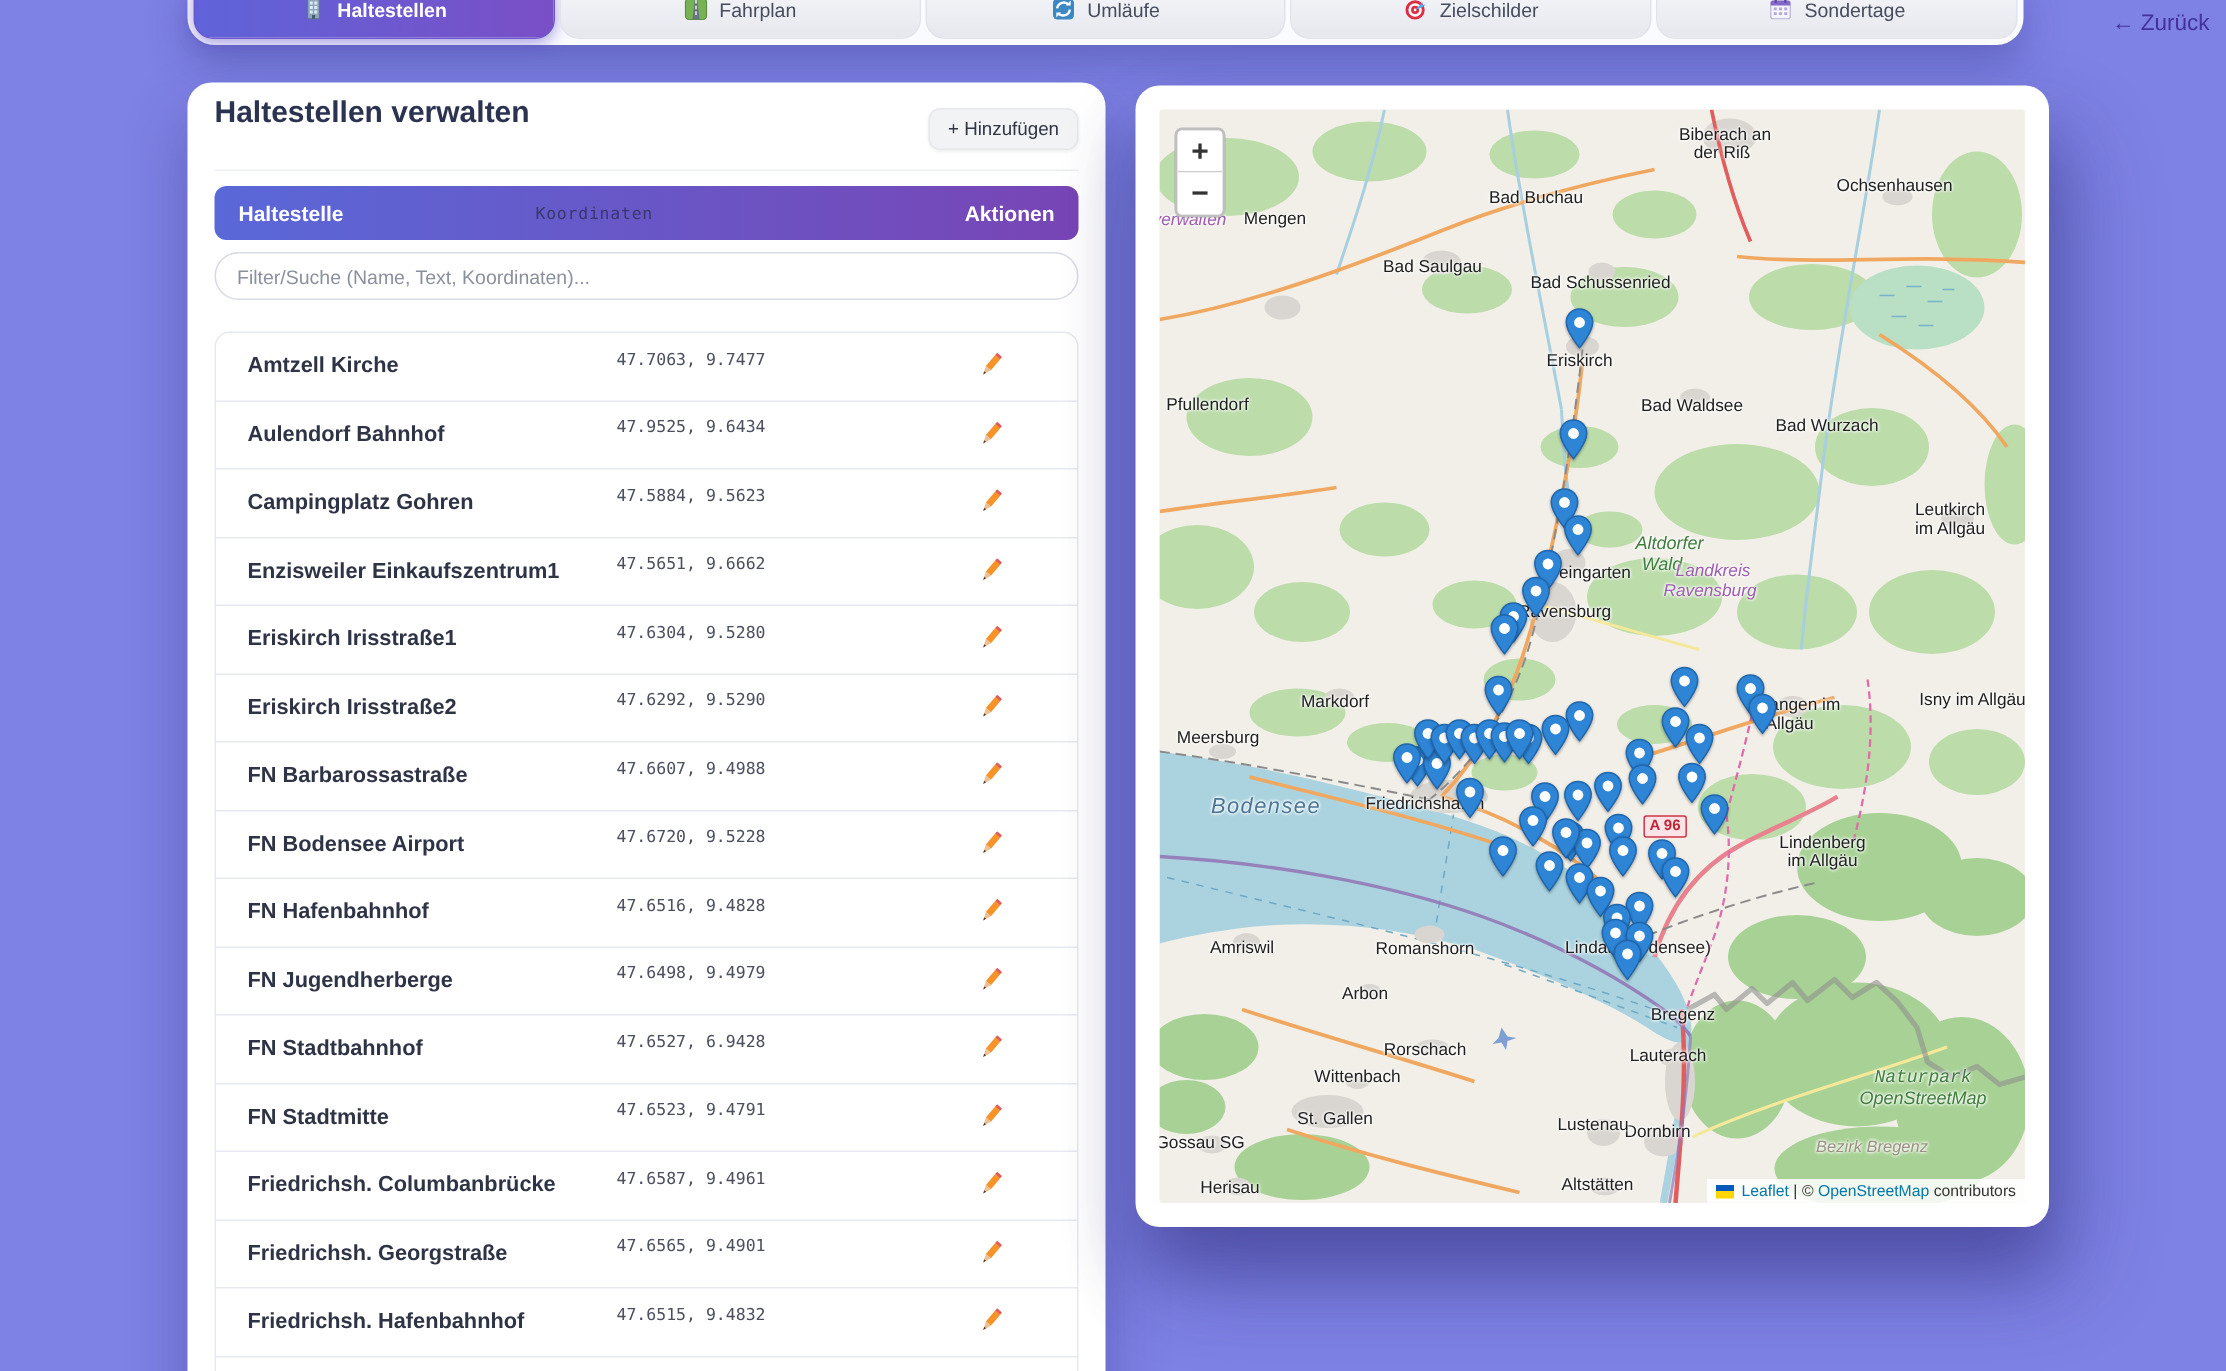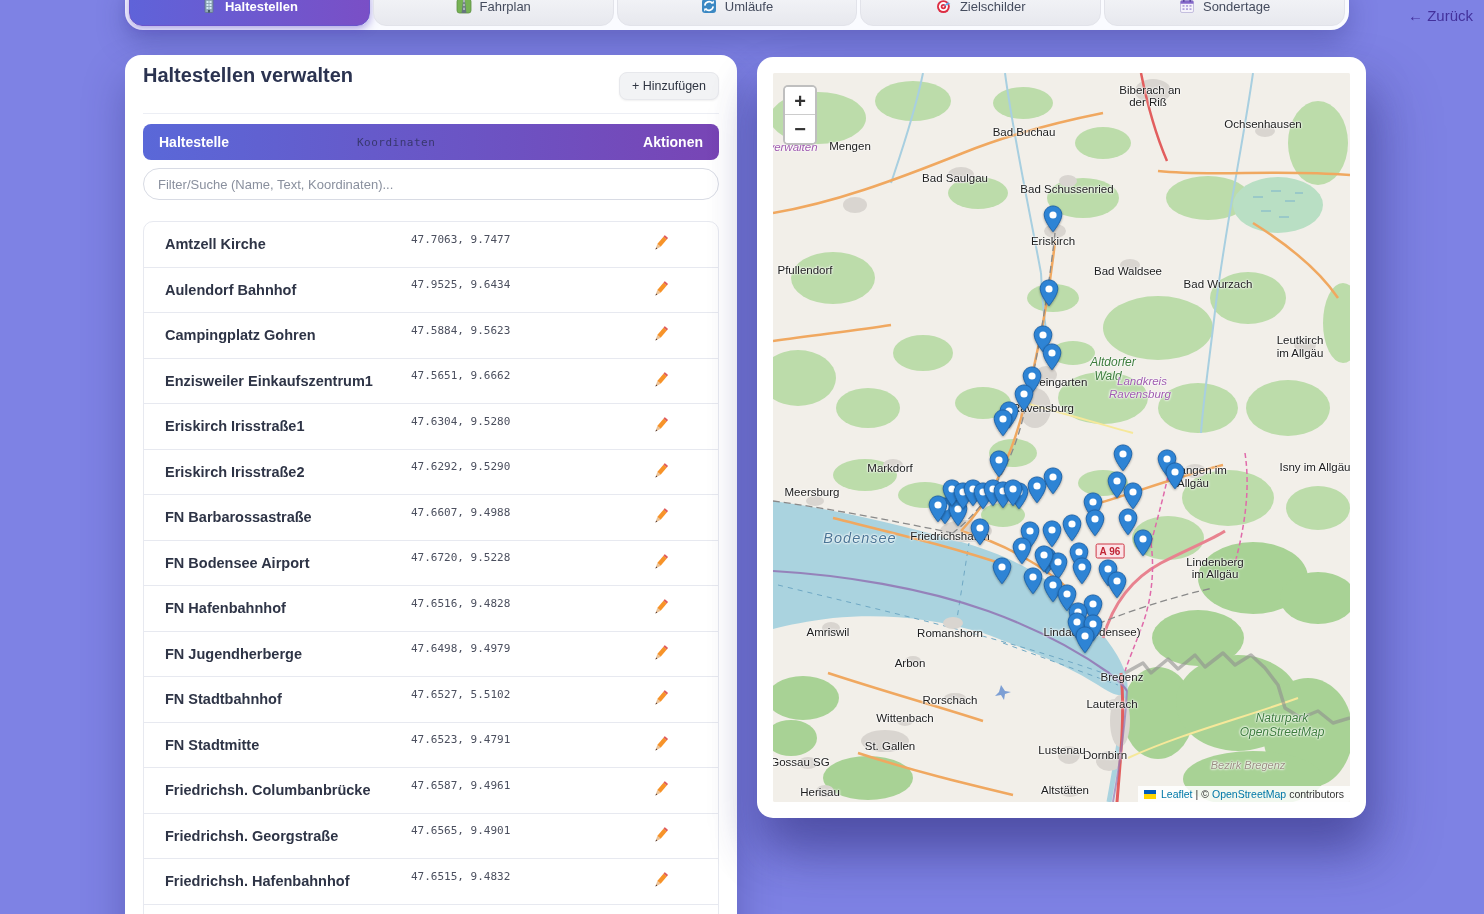--- a/index.html
+++ b/index.html
@@ -363,21 +363,21 @@
               <rect x="8.8" y="4.6" width="4.4" height="9.6" fill="#f79329"></rect>
               <path d="M8.8 14.2 L11 19.6 L13.2 14.2 z" fill="#eac195"></path>
               <path d="M10.2 17.6 L11 19.6 L11.8 17.6 z" fill="#4e342e"></path>
             </g>
           </svg>
     </button>
   </div>
 
   <div class="row">
     <span class="row-name">FN Stadtbahnhof</span>
-    <span class="row-coords">47.6527, 5.5102</span>
+    <span class="row-coords">47.6527, 6.9428</span>
     <button class="row-edit">
       <svg viewBox="0 0 22 22">
             <g transform="rotate(40 11 11)">
               <rect x="8.8" y="2.6" width="4.4" height="2.2" rx="0.6" fill="#e05d5d"></rect>
               <rect x="8.8" y="4.6" width="4.4" height="9.6" fill="#f79329"></rect>
               <path d="M8.8 14.2 L11 19.6 L13.2 14.2 z" fill="#eac195"></path>
               <path d="M10.2 17.6 L11 19.6 L11.8 17.6 z" fill="#4e342e"></path>
             </g>
           </svg>
     </button>
@@ -604,42 +604,42 @@
         <span class="mlabel city" style="left: 527px; top: 267px;">Leutkirch</span>
         <span class="mlabel city" style="left: 527px; top: 280px;">im Allgäu</span>
         <span class="mlabel forest" style="left: 340px; top: 289px;">Altdorfer</span>
         <span class="mlabel forest" style="left: 335px; top: 303px;">Wald</span>
         <span class="mlabel district" style="left: 369px; top: 308px;">Landkreis</span>
         <span class="mlabel district" style="left: 367px; top: 321px;">Ravensburg</span>
         <span class="mlabel city" style="left: 285px; top: 309px;">Weingarten</span>
         <span class="mlabel city" style="left: 270px; top: 335px;">Ravensburg</span>
         <span class="mlabel city" style="left: 117px; top: 395px;">Markdorf</span>
         <span class="mlabel city" style="left: 39px; top: 419px;">Meersburg</span>
-        <span class="mlabel water" style="left: 87px; top: 465px;">Bodensee</span>
+        <span class="mlabel water" style="left: 71px; top: 465px;">Bodensee</span>
         <span class="mlabel city" style="left: 177px; top: 463px;">Friedrichshafen</span>
         <span class="mlabel city" style="left: 425px; top: 397px;">Wangen im</span>
         <span class="mlabel city" style="left: 420px; top: 410px;">Allgäu</span>
         <span class="mlabel city" style="left: 542px; top: 394px;">Isny im Allgäu</span>
         <span class="mlabel city" style="left: 442px; top: 489px;">Lindenberg</span>
         <span class="mlabel city" style="left: 442px; top: 501px;">im Allgäu</span>
         <span class="mlabel city" style="left: 319px; top: 559px;">Lindau (Bodensee)</span>
         <span class="mlabel city" style="left: 349px; top: 604px;">Bregenz</span>
         <span class="mlabel city" style="left: 339px; top: 631px;">Lauterach</span>
         <span class="mlabel city" style="left: 332px; top: 682px;">Dornbirn</span>
         <span class="mlabel city" style="left: 289px; top: 677px;">Lustenau</span>
         <span class="mlabel city" style="left: 177px; top: 560px;">Romanshorn</span>
         <span class="mlabel city" style="left: 55px; top: 559px;">Amriswil</span>
         <span class="mlabel city" style="left: 137px; top: 590px;">Arbon</span>
         <span class="mlabel city" style="left: 177px; top: 627px;">Rorschach</span>
         <span class="mlabel city" style="left: 132px; top: 645px;">Wittenbach</span>
         <span class="mlabel city" style="left: 117px; top: 673px;">St. Gallen</span>
         <span class="mlabel city" style="left: 27px; top: 689px;">Gossau SG</span>
         <span class="mlabel city" style="left: 47px; top: 719px;">Herisau</span>
         <span class="mlabel city" style="left: 292px; top: 717px;">Altstätten</span>
-        <span class="mlabel forest" style="left: 509px; top: 645px;">Naturpark</span>
+        <span class="mlabel forest" style="left: 509px; top: 645px; font-family: Liberation Mono, monospace;">Naturpark</span>
         <span class="mlabel forest" style="left: 509px; top: 659px;">OpenStreetMap</span>
         <span class="mlabel area" style="left: 475px; top: 692px;">Bezirk Bregenz</span>
       </div>
     <div class="markers-layer">
         <div class="marker" style="left: 270px; top: 132px;">
     <svg viewBox="0 0 20 28" width="20" height="28">
       <path d="M10 1C5 1 1.2 4.8 1.2 9.8c0 6.5 8.8 17 8.8 17s8.8-10.5 8.8-17C18.8 4.8 15 1 10 1z" fill="#2e84d5" stroke="#1f66ad" stroke-width="1"></path>
       <circle cx="10" cy="10" r="3.6" fill="#ffffff"></circle>
     </svg>
   </div>

